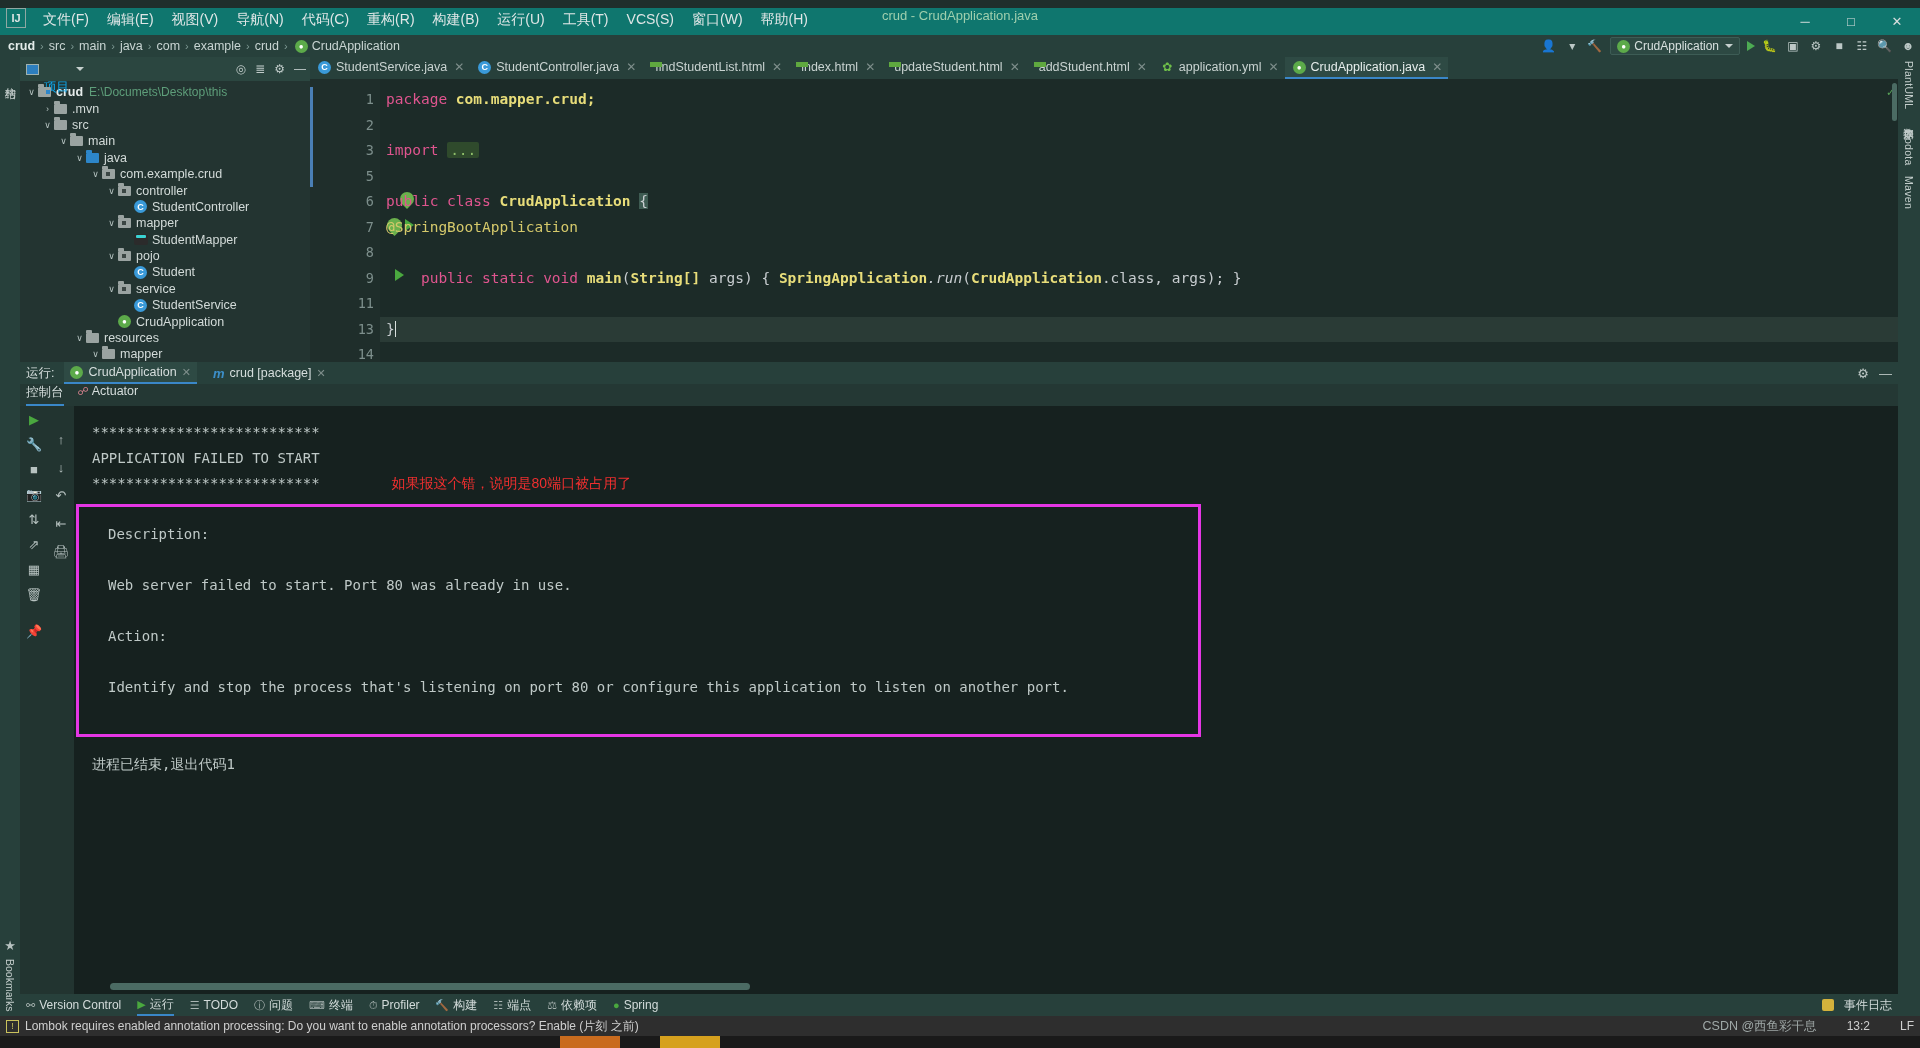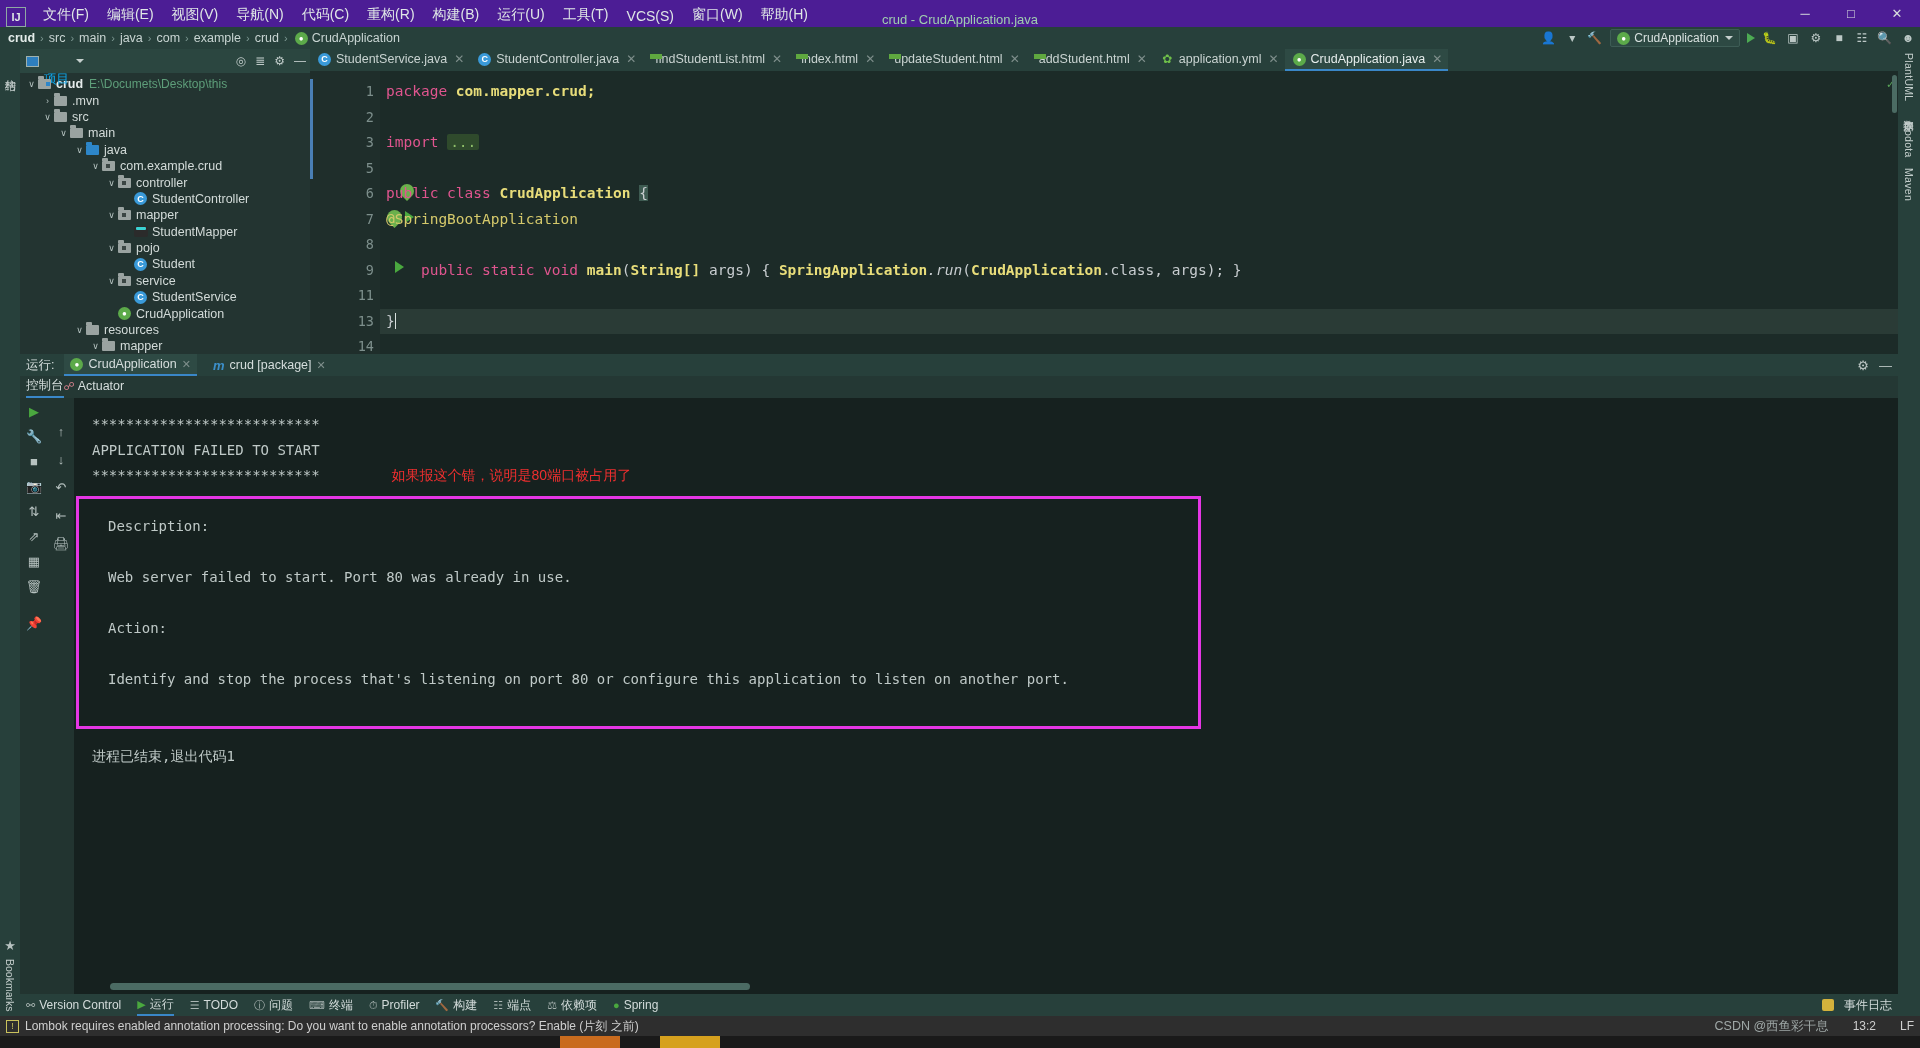--- a/index.html
+++ b/index.html
@@ -8,22 +8,22 @@
     background: #1f2e2b;
     font-family: "Liberation Sans", sans-serif;
     font-size: 13px;
     color: #c8cdd0;
     overflow: hidden;
   }
   .app { position: relative; width: 1920px; height: 1048px; display: flex; flex-direction: column; }
 
   
   .titlebar {
-    height: 27px; background: #4c1d95; display: flex; align-items: flex-end;
-    flex: 0 0 27px; position: relative;
+    height: 27px; background: #0f766e; display: flex; align-items: flex-start;
+    flex: 0 0 27px; position: relative; margin-top: 8px;
   }
   .logo-box {
     width: 20px; height: 20px; margin: 0 8px 0 6px;
     border: 1px solid #8fa8a3; color: #dfe6e6;
     font-size: 11px; font-weight: bold; display: flex; align-items: center; justify-content: center;
   }
   .menu-item {
     padding: 3px 9px; font-size: 14px; color: #dfe6e6; white-space: nowrap;
   }
   .win-title {
@@ -146,21 +146,21 @@
   
   .run-panel { flex:1 1 auto; display:flex; flex-direction:column; min-height:0; background:#1b2a27; }
   .run-tabbar { height: 22px; flex:0 0 22px; background:#27403b; display:flex; align-items:center; position:relative; padding-left:6px; gap:10px; }
   .run-label { font-size:12.5px; color:#d6dedd; }
   .rtab { display:flex; align-items:center; gap:5px; font-size:12.5px; color:#d6dedd; padding:0 6px; height:22px; }
   .rtab.active { background:#2e4a44; border-bottom:2px solid #3a87c8; }
   .rtab .x { color:#7f8f8c; font-size:11px; }
   .m-ico { color:#3c8fc9; font-weight:bold; font-style:italic; font-size:13px; }
   .run-tb-right { position:absolute; right:6px; display:flex; gap:10px; align-items:center; color:#bcc6c4; font-size:13px; }
 
-  .run-sub { height: 22px; flex:0 0 22px; background:#243834; display:flex; align-items:center; padding-left:6px; }
+  .run-sub { height: 22px; flex:0 0 22px; background:#243834; display:flex; padding-left:6px; gap:14px; }
   .sub-item { font-size:12.5px; color:#d6dedd; padding-bottom:2px; }
   .sub-item.active { border-bottom: 2px solid #3a87c8; }
   .act-ico { color:#d4808c; font-size:11px; margin-right:3px; }
 
   .run-body { flex:1 1 auto; display:flex; min-height:0; }
   .run-rail { width: 28px; flex:0 0 28px; background:#223430; display:flex; flex-direction:column; align-items:center; padding-top:6px; gap:10px; }
   .run-rail2 { width: 26px; flex:0 0 26px; background:#223430; display:flex; flex-direction:column; align-items:center; padding-top:26px; gap:13px; }
   .rr-ico { color:#b7c2c0; font-size:13px; }
   .rr-ico.green { color:#4aa83f; }
 
@@ -181,21 +181,21 @@
   .bb { display:flex; align-items:center; gap:4px; font-size:12px; color:#d3dbda; white-space:nowrap; }
   .bb .bico { font-size:11px; color:#aab5b3; }
   .bb .bico.green { color:#4aa83f; }
   .bb.run-active { border-bottom:2px solid #3a87c8; padding-bottom:0; height:22px; align-items:center; }
   .bb-right { position:absolute; right:6px; display:flex; align-items:center; gap:10px; font-size:12px; color:#d3dbda; }
   .evt-ico { width:12px;height:12px;background:#d4b23c;border-radius:2px; }
 
   
   .statusbar { height: 20px; flex:0 0 20px; background:#2e2e2e; display:flex; align-items:center; padding-left:6px; position:relative; color:#cfcfcf; font-size:12px; }
   .warn-ico { width:13px;height:13px;border:1px solid #c9c15c; color:#c9c15c; font-size:9px; display:flex; align-items:center; justify-content:center; margin-right:6px; }
-  .status-right { position:absolute; right:6px; display:flex; align-items:center; gap:24px; font-size:12px; color:#cfcfcf; }
+  .status-right { position:absolute; right:6px; display:flex; align-items:center; gap:30px; font-size:12px; color:#cfcfcf; }
   .wm { color:#9fa8a7; font-size:12.5px; }
 
   .taskbar { height: 12px; flex:0 0 12px; background:#1a1a1a; display:flex; align-items:stretch; }
   .tb-seg { height:12px; }
 </style>
 </head>
 <body>
 
 <div class="app">
 

